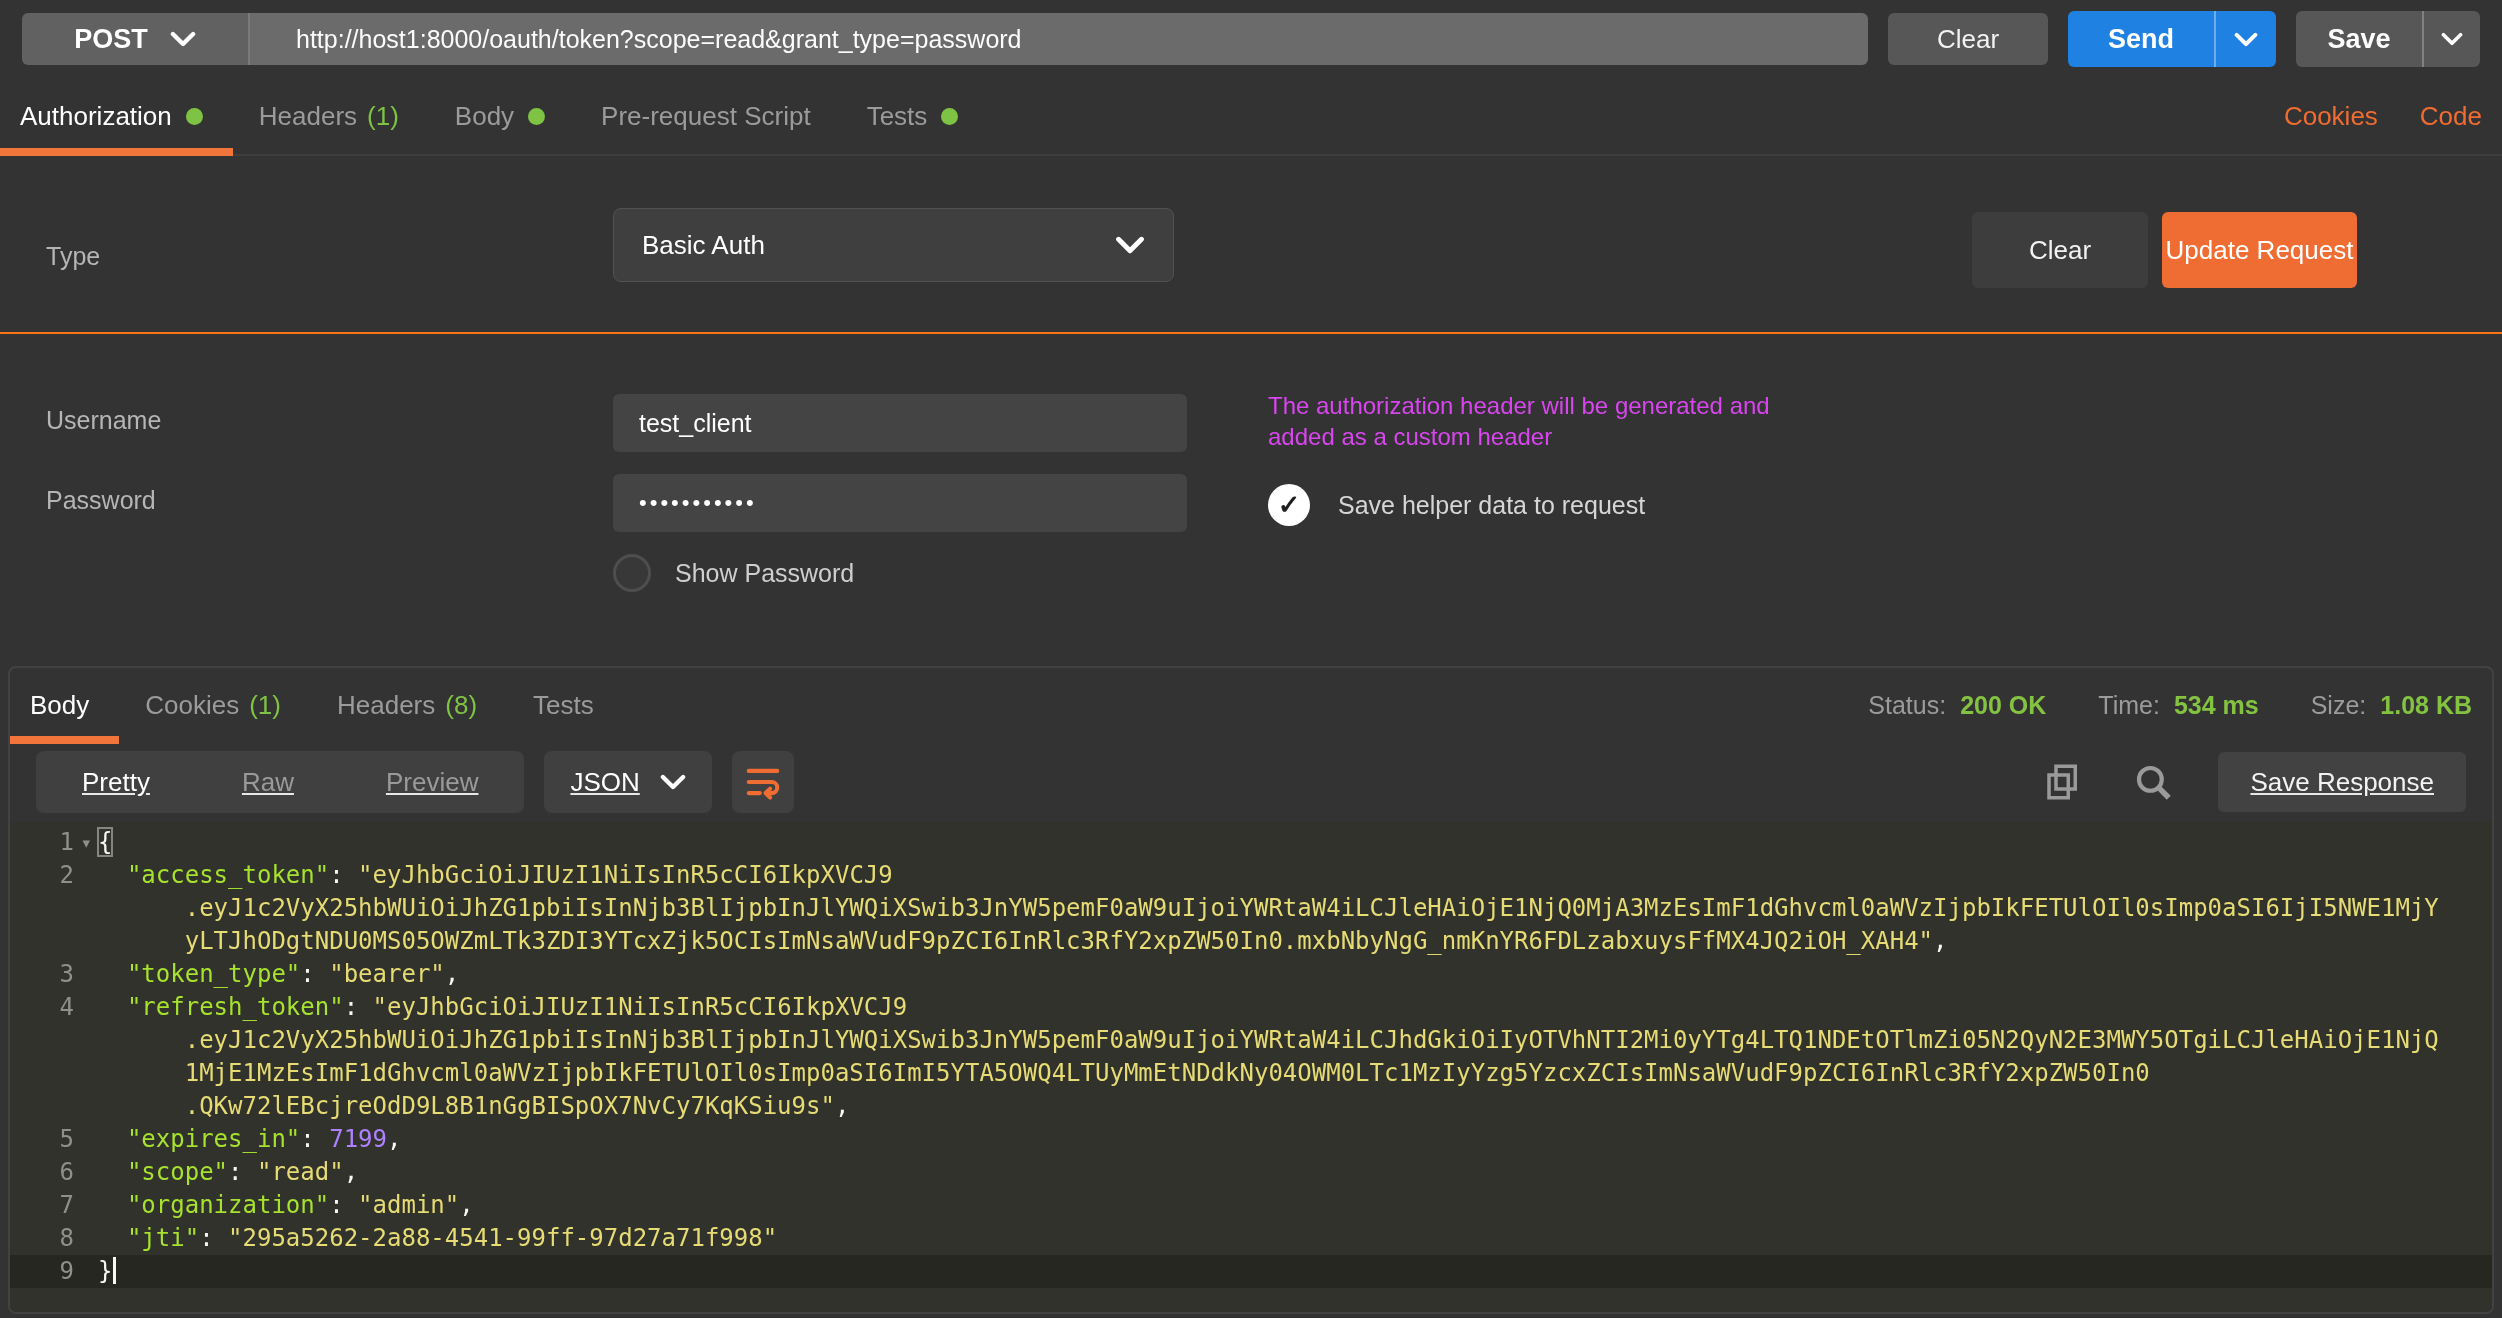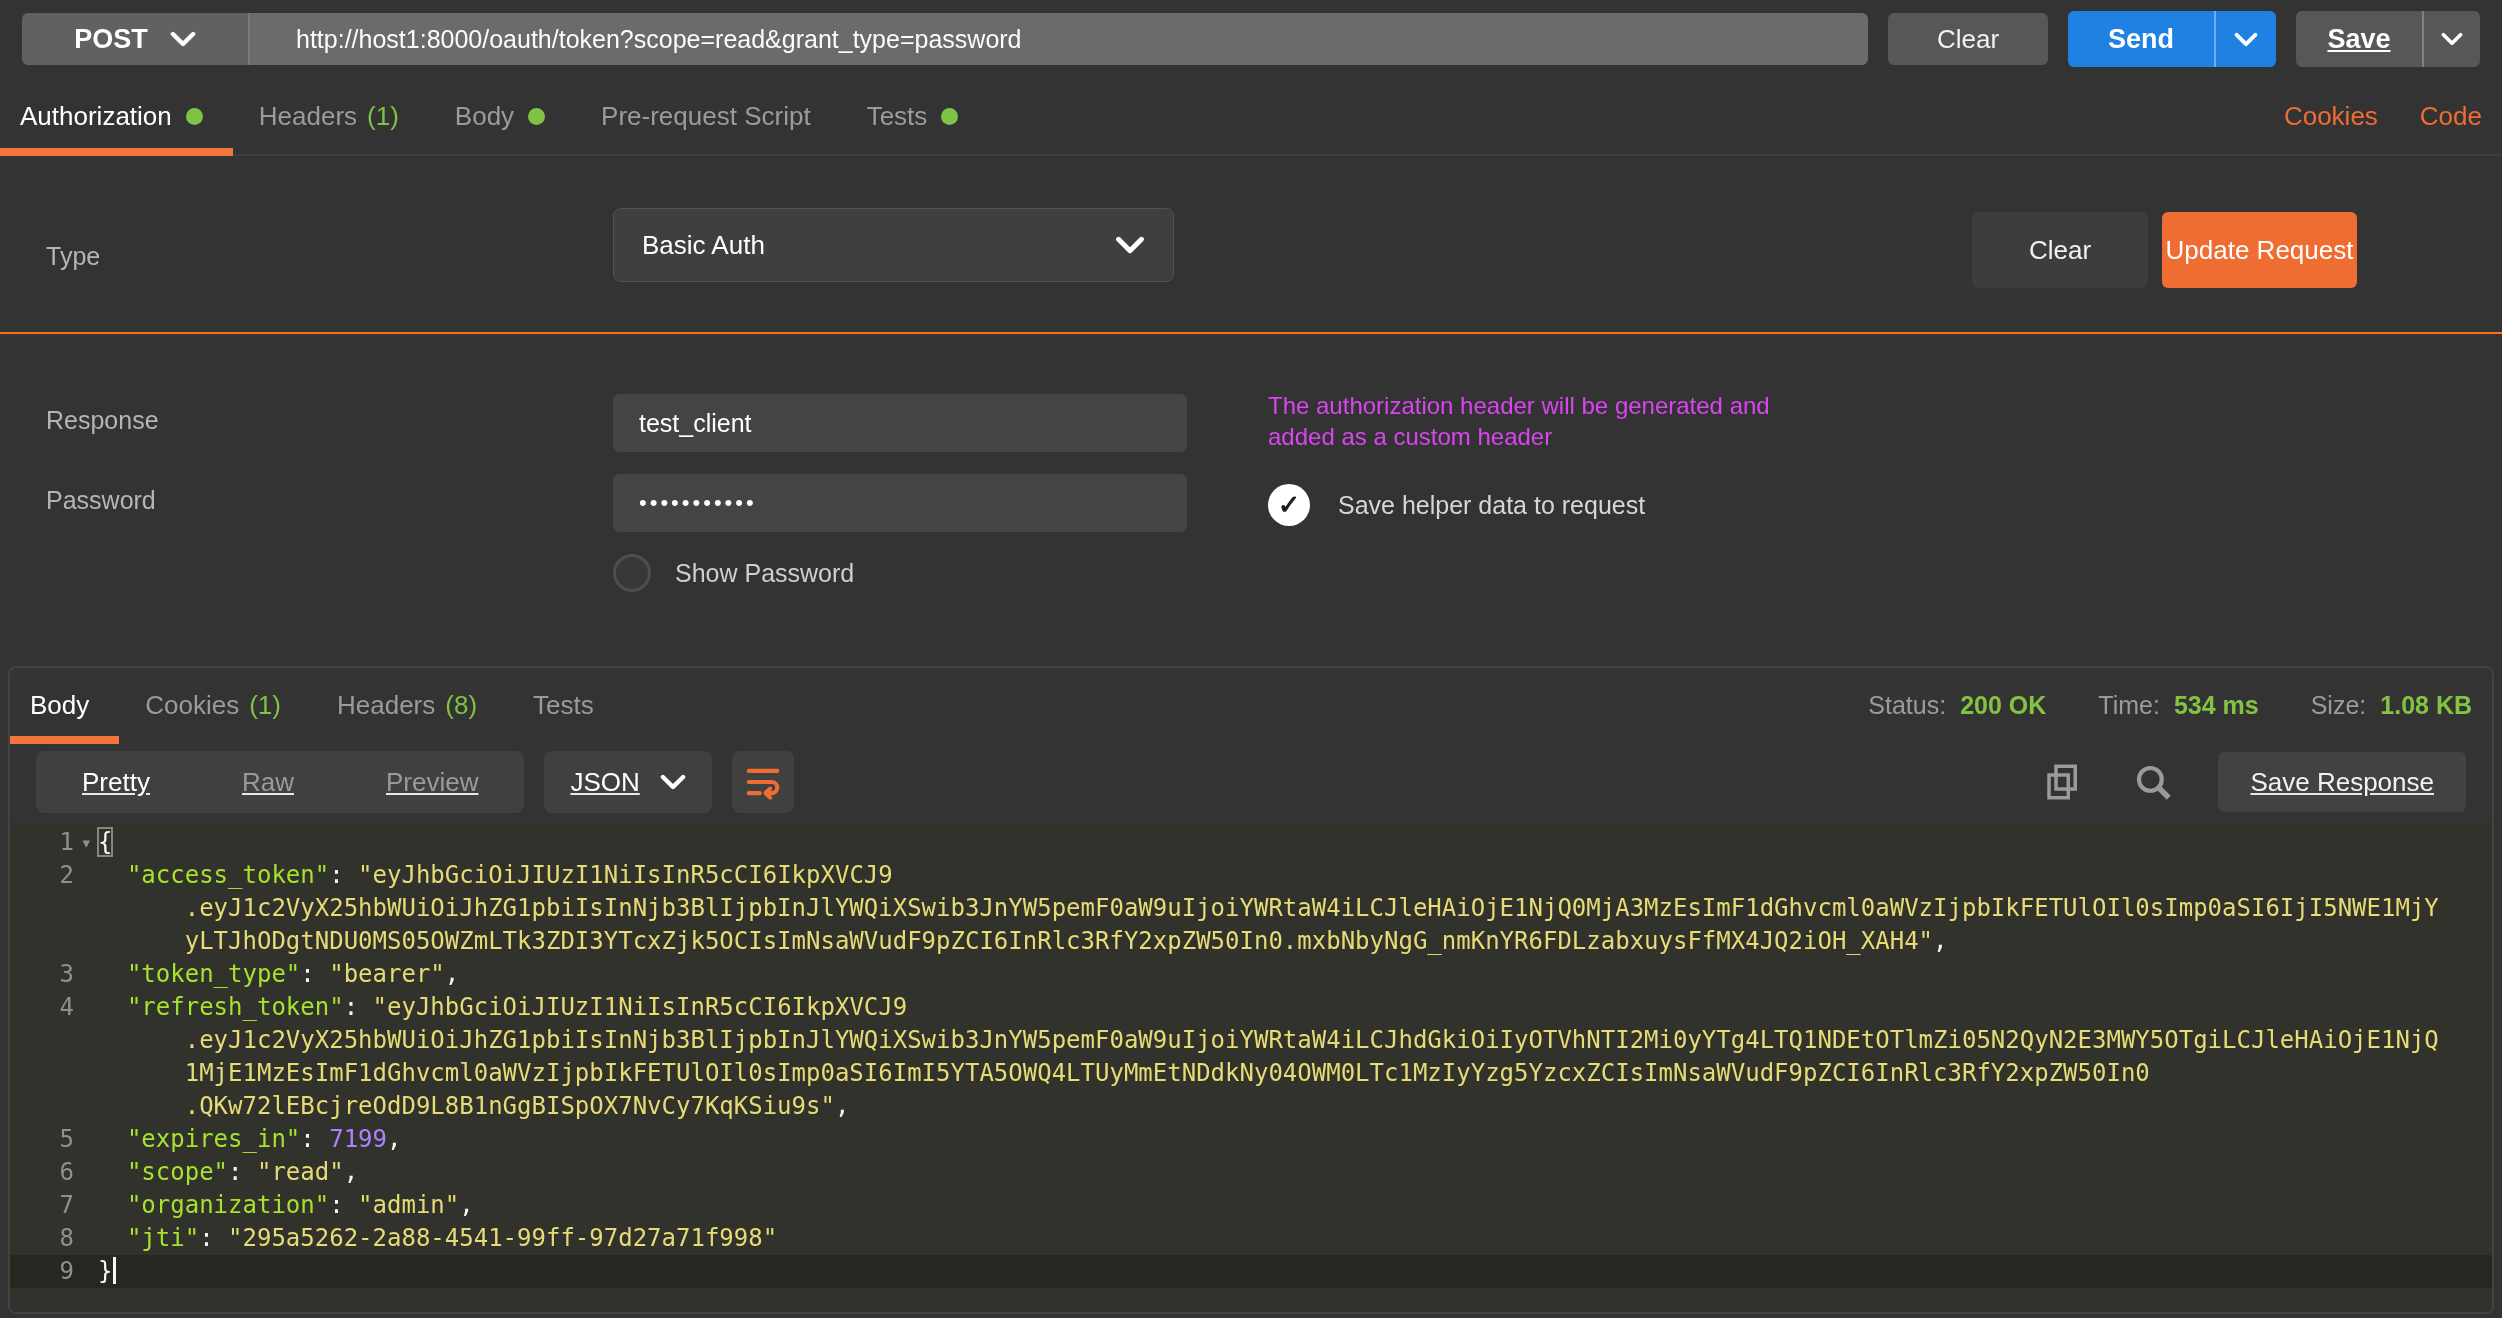--- a/index.html
+++ b/index.html
@@ -15,21 +15,21 @@
     font-size:25px; color:#fcfcfc; }
   .btn { display:flex; align-items:center; justify-content:center; border-radius:6px;
     font-size:26px; color:#f2f2f2; cursor:pointer; }
   .params-btn { width:160px; height:52px; background:#575757; }
   .send-group, .save-group { display:flex; height:56px; border-radius:6px; overflow:hidden; }
   .send-main { width:146px; background:#1f82e2; display:flex; align-items:center; justify-content:center;
     font-size:27px; font-weight:bold; color:#fff; }
   .send-caret { width:62px; background:#1f82e2; border-left:2px solid rgba(255,255,255,.35);
     display:flex; align-items:center; justify-content:center; }
   .save-main { width:126px; background:#575757; display:flex; align-items:center; justify-content:center;
-    font-size:27px; font-weight:bold; color:#fff;text-decoration:underline; }
+    font-size:27px; font-weight:bold; color:#fff; }
   .save-caret { width:58px; background:#575757; border-left:2px solid rgba(255,255,255,.25);
     display:flex; align-items:center; justify-content:center; }
 
   
   .tabsrow { height:78px; display:flex; align-items:stretch; padding:0 20px; gap:56px;
     border-bottom:2px solid #3e3e3e; position:relative; }
   .tab { display:flex; align-items:center; font-size:26px; color:#9b9b9b; position:relative; cursor:pointer; }
   .tab.active { color:#ffffff; }
   .tab.active::after { content:""; position:absolute; left:-22px; right:-30px; bottom:-2px;
     height:8px; background:#f2763b; }
@@ -188,21 +188,21 @@
   </div>
   <div class="btn clear-btn">
     <span>Clear</span>
   </div>
   <div class="btn update-btn">
     <span>Update Request</span>
   </div>
 </div>
 
 <div class="auth-body">
-  <span class="flabel username-label">Response</span>
+  <span class="flabel username-label">Username</span>
   <div class="field username-field">
     <span>test_client</span>
   </div>
   <span class="flabel password-label">Password</span>
   <div class="field password-field">
     <span>•••••••••••</span>
   </div>
   <div class="show-row">
     <span class="radio"></span>
     <span class="show-label">Show Password</span>

